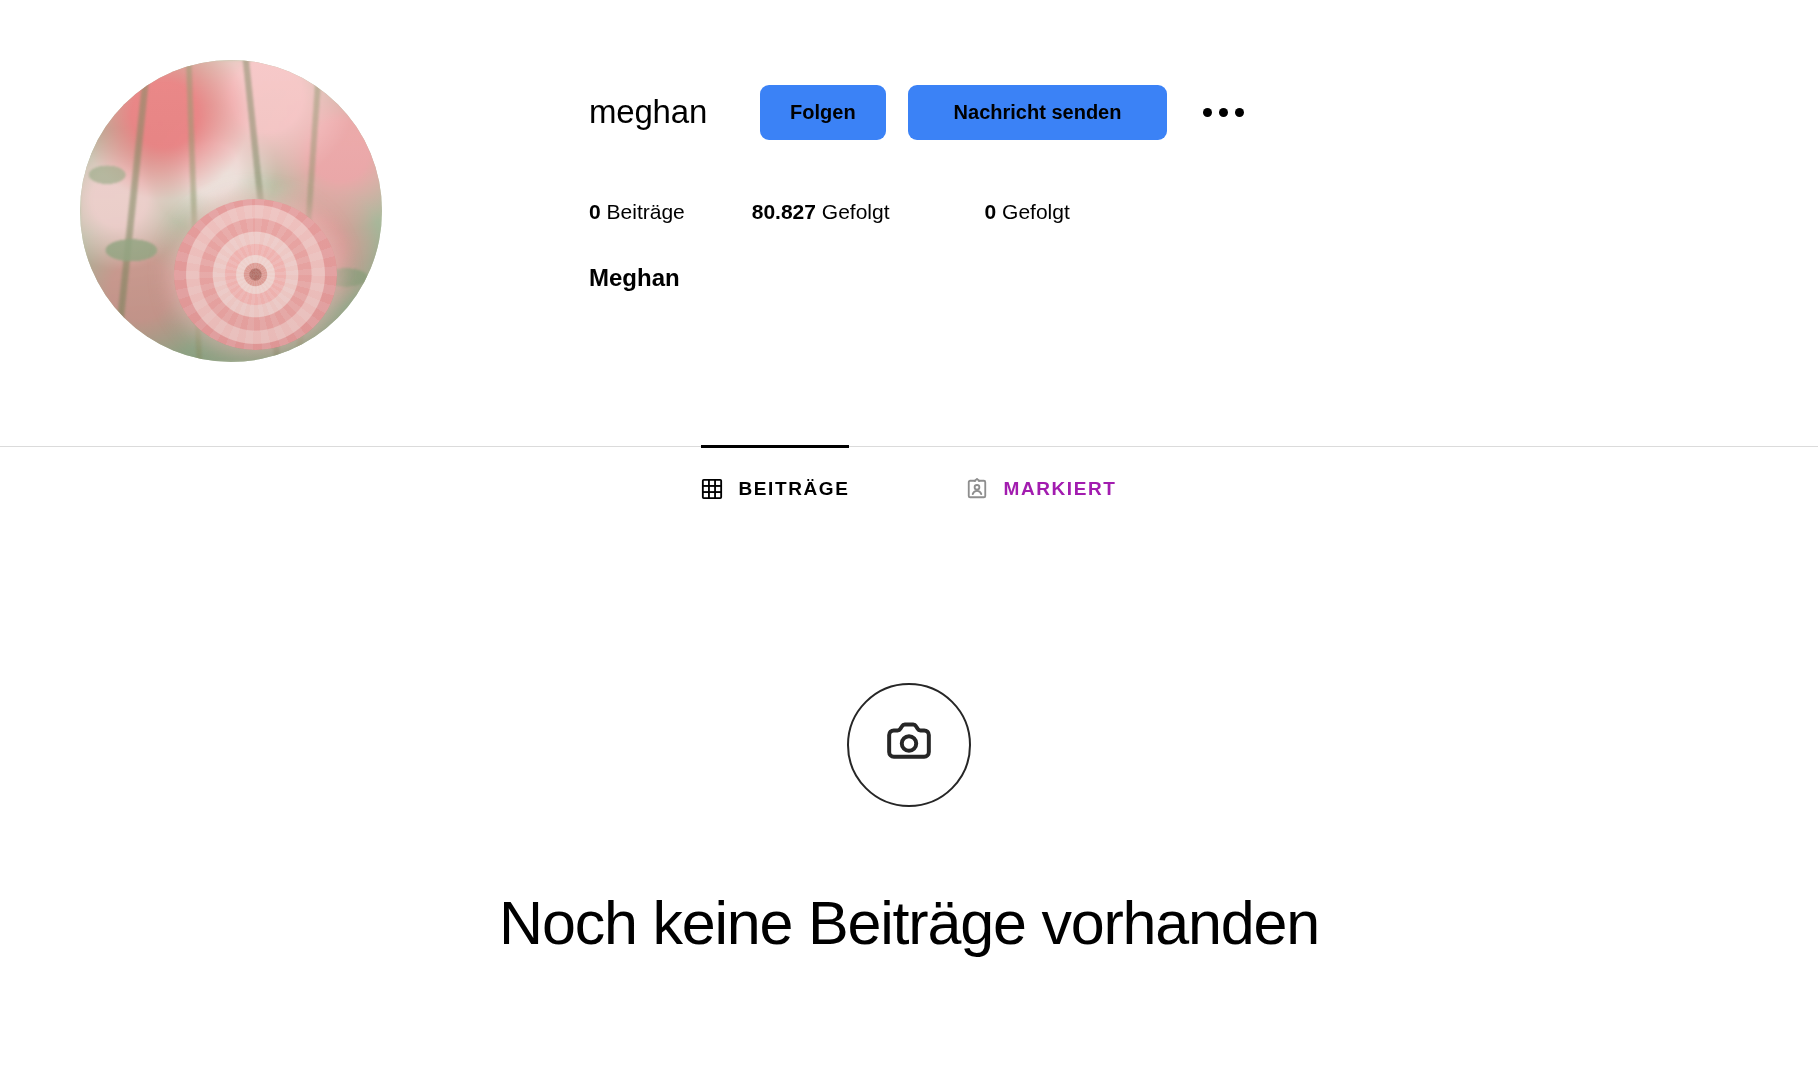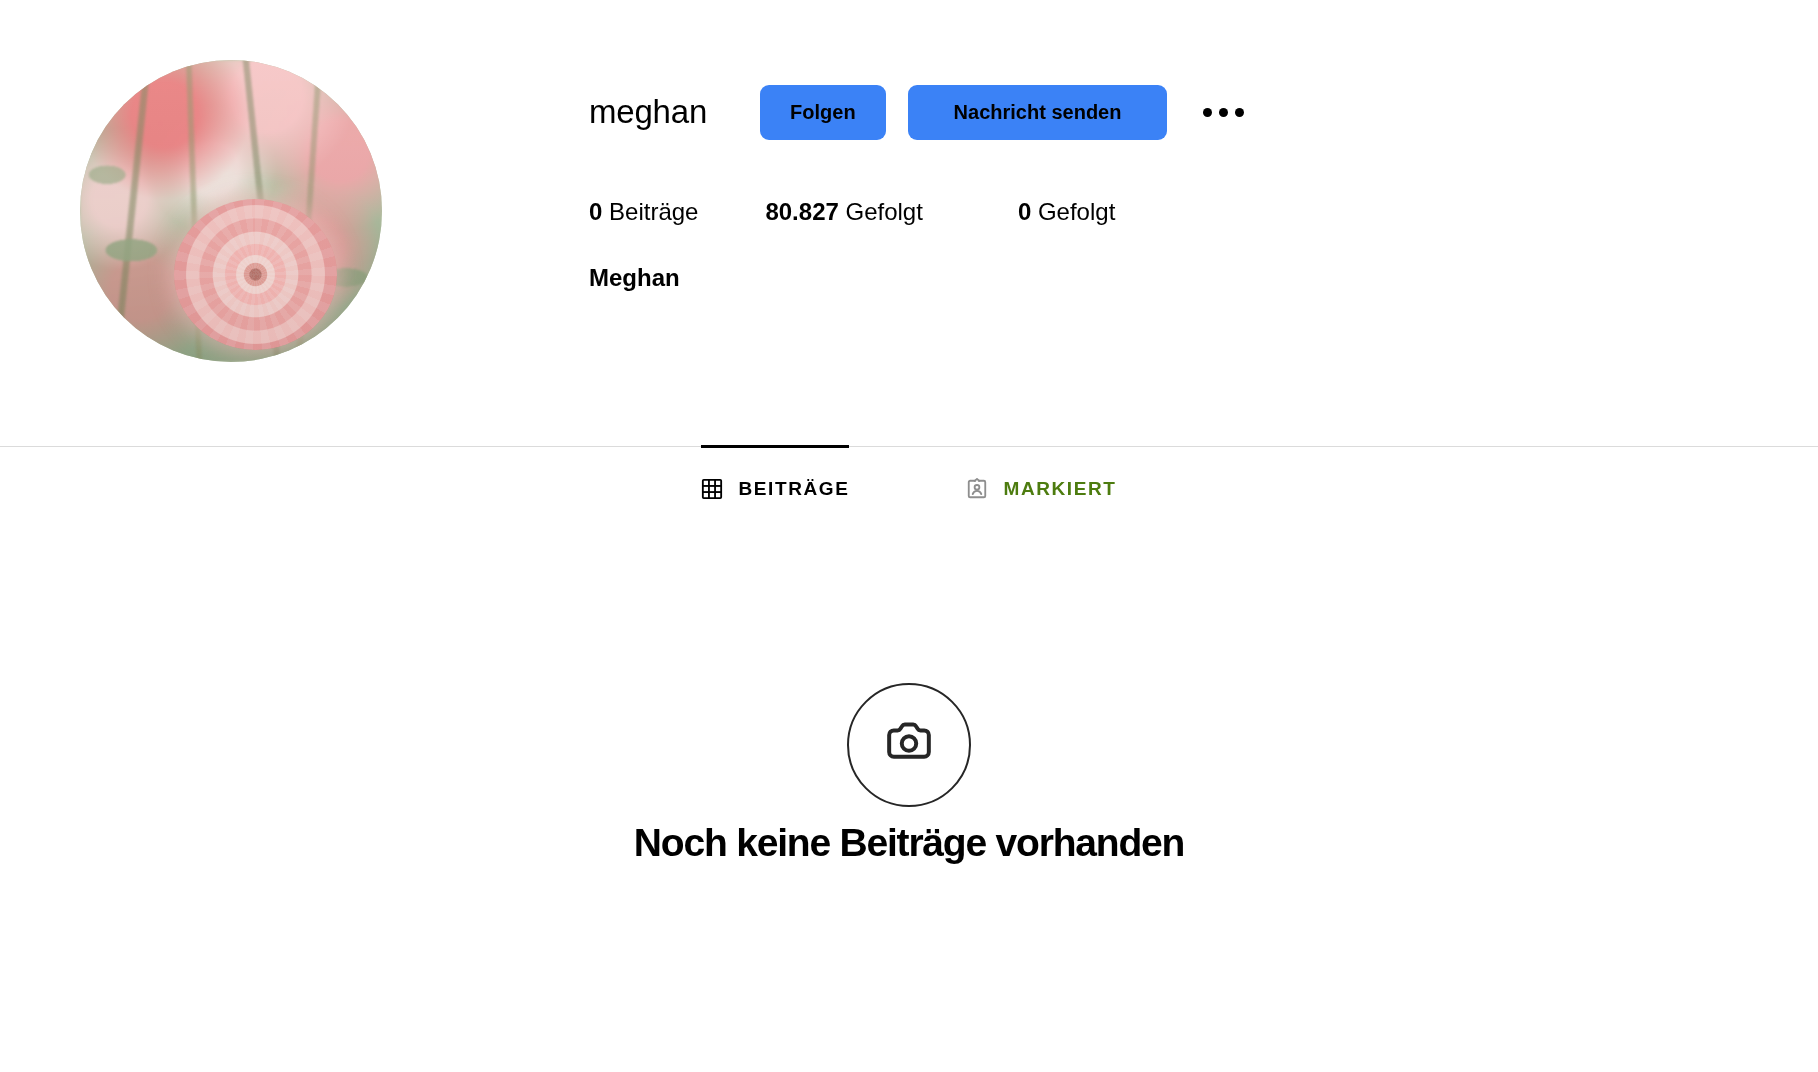--- a/index.html
+++ b/index.html
@@ -189,21 +189,21 @@
   .row-stats {
     position: absolute;
     left: 0;
     top: 196px;
     display: flex;
     align-items: center;
     height: 32px;
   }
 
   .stat {
-    font-size: 24px;
+    font-size: 21px;
     line-height: 32px;
     color: #000;
     font-weight: 400;
     white-space: nowrap;
     cursor: pointer;
   }
 
   .stat .num { font-weight: 700; }
 
   .stat + .stat { margin-left: 95px; }
@@ -255,21 +255,21 @@
   .tab .tab-label {
     font-size: 19px;
     font-weight: 700;
     letter-spacing: 1.6px;
     line-height: 20px;
     text-transform: uppercase;
   }
 
   .tab.active { color: #000; }
   .tab.active .tab-label { color: #000; }
-  .tab.inactive .tab-label { color: #4d7c0f; }
+  .tab.inactive .tab-label { color: #a21caf; }
 
   .tab.active::before {
     content: "";
     position: absolute;
     top: -1px;
     left: 0;
     right: 0;
     height: 3px;
     background: #000;
   }
@@ -292,22 +292,23 @@
     width: 124px;
     height: 124px;
     border-radius: 50%;
     border: 2px solid #262626;
     display: flex;
     align-items: center;
     justify-content: center;
   }
 
   .empty-title {
-    font-size: 39px;
-    font-weight: 700;
+    margin-top: 80px;
+    font-size: 61px;
+    font-weight: 400;
     line-height: 72px;
     letter-spacing: -1.2px;
     color: #000;
     text-align: center;
     white-space: nowrap;
   }
 </style>
 </head>
 <body>
 

